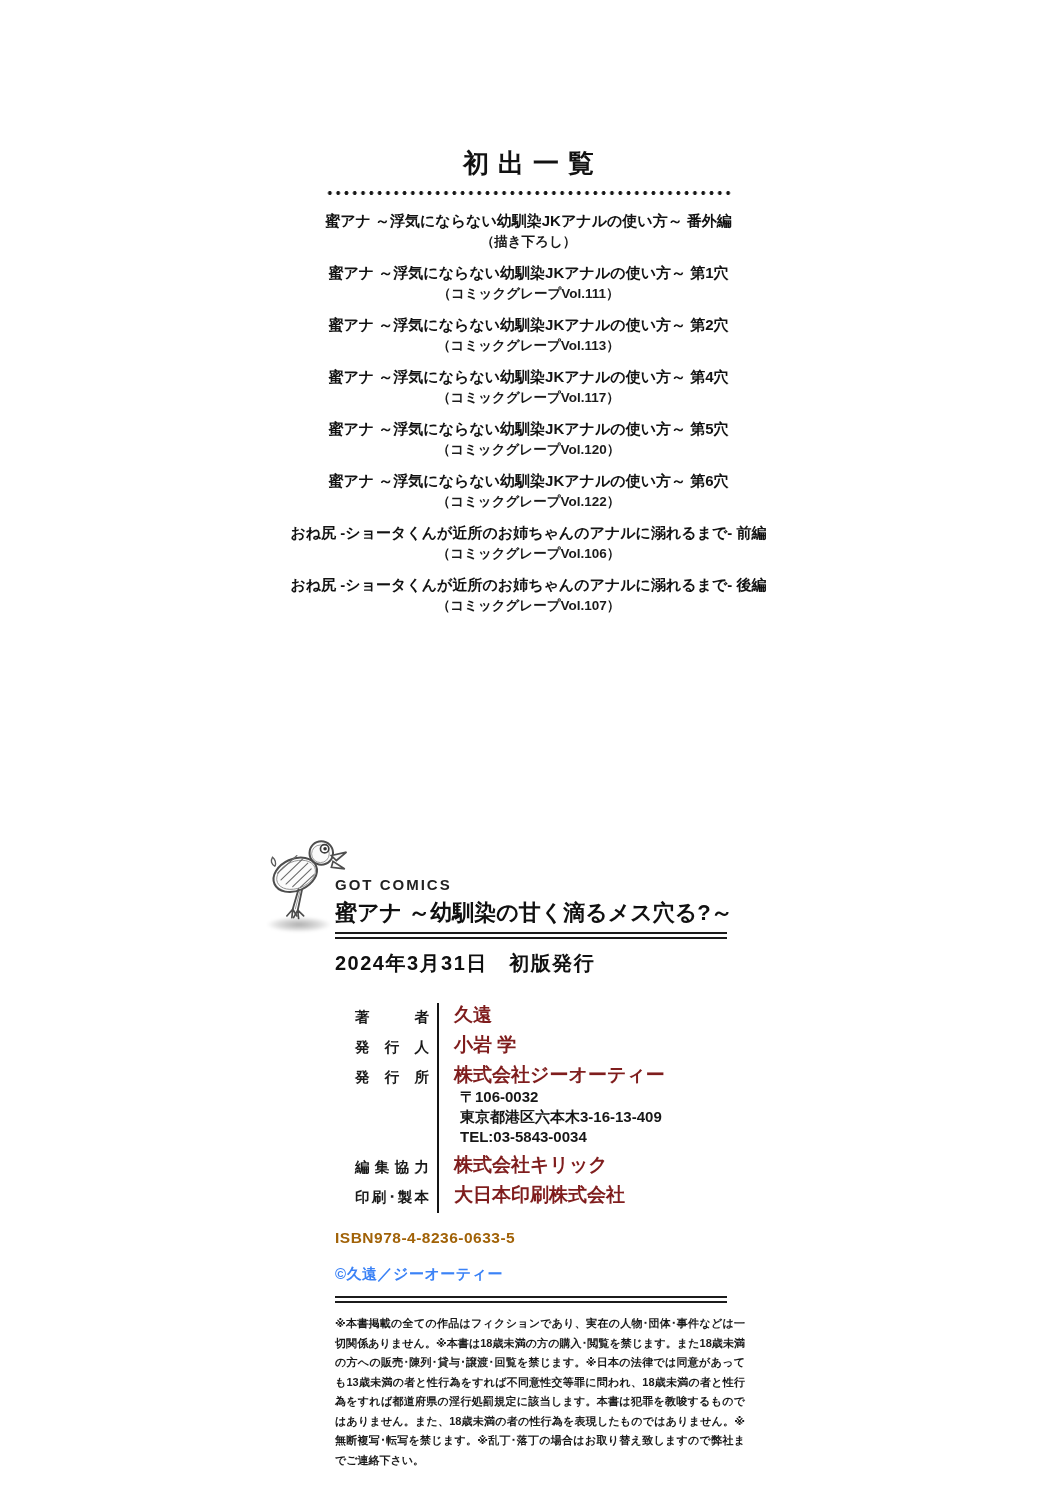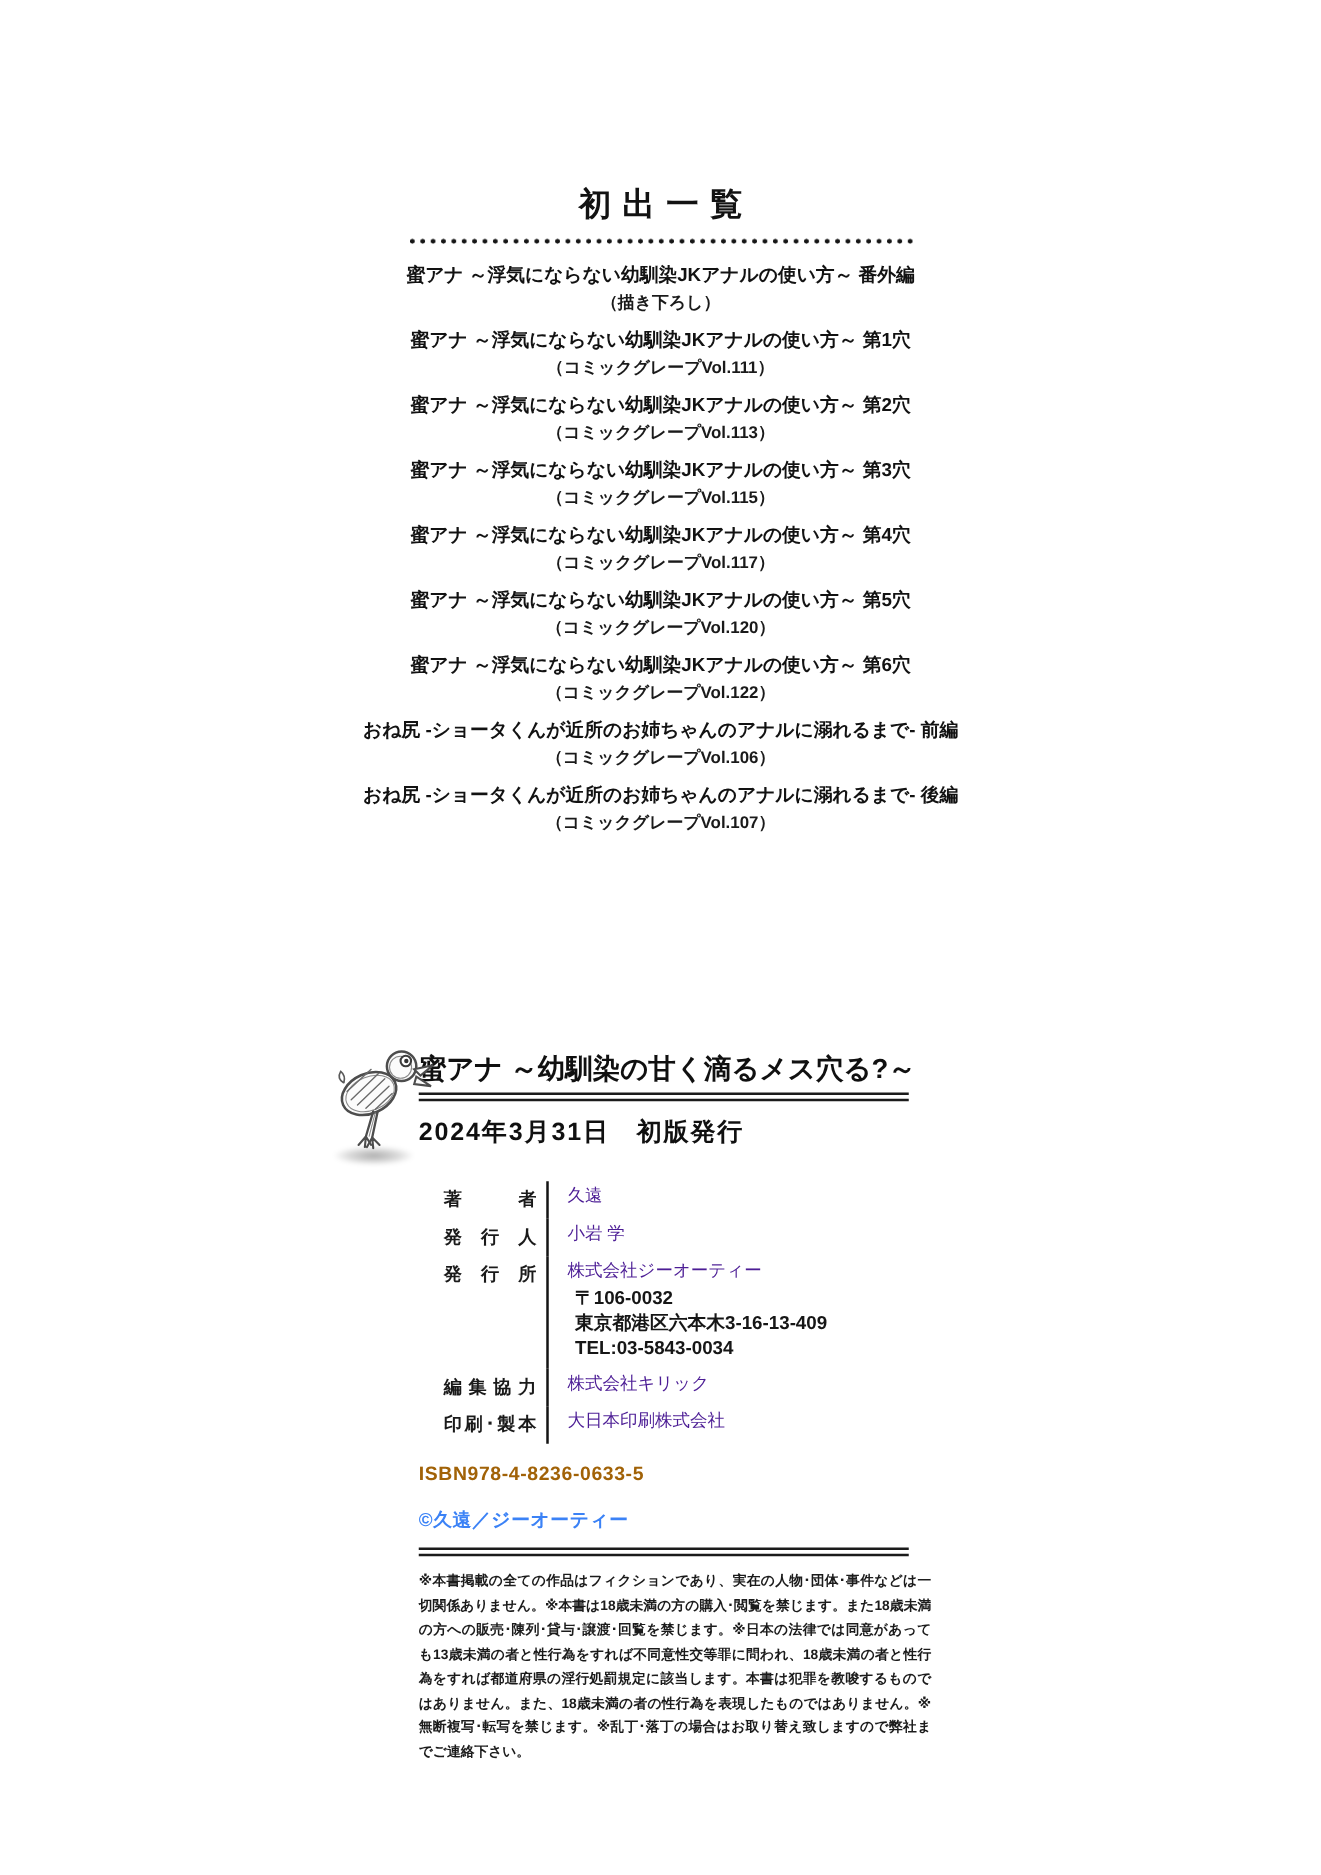--- a/index.html
+++ b/index.html
@@ -80,21 +80,21 @@
     font-size:14.5px; font-weight:bold; color:#1a1a1a;
     text-align:justify; text-align-last:justify;
     padding-top:5px;
   }
   .credit-value-wrap {
     flex:1 1 auto;
     border-left:2.5px solid #141414;
     margin-left:8px; padding:0 0 7px 15px;
   }
   .credit-value {
-    font-size:14px; font-weight:normal; line-height:23px; color:#4c1d95;
+    font-size:19px; font-weight:bold; line-height:23px; color:#7f1d1d;
     white-space:nowrap;
   }
   .credit-sub {
     font-size:15px; font-weight:bold; line-height:19px; color:#161616;
     padding-left:6px; margin-top:1px; white-space:nowrap;
   }
   .isbn-line {
     margin-top:16px;
     font-size:15.5px; font-weight:bold; letter-spacing:0.5px; color:#a16207;
   }
@@ -124,24 +124,20 @@
     </div>
     <div class="entry">
       <div class="entry-title">蜜アナ ～浮気にならない幼馴染JKアナルの使い方～ 第1穴</div>
       <div class="entry-source">（コミックグレープVol.111）</div>
     </div>
     <div class="entry">
       <div class="entry-title">蜜アナ ～浮気にならない幼馴染JKアナルの使い方～ 第2穴</div>
       <div class="entry-source">（コミックグレープVol.113）</div>
     </div>
     <div class="entry">
-      <div class="entry-title">蜜アナ ～浮気にならない幼馴染JKアナルの使い方～ 第3穴</div>
-      <div class="entry-source">（コミックグレープVol.115）</div>
-    </div>
-    <div class="entry">
       <div class="entry-title">蜜アナ ～浮気にならない幼馴染JKアナルの使い方～ 第4穴</div>
       <div class="entry-source">（コミックグレープVol.117）</div>
     </div>
     <div class="entry">
       <div class="entry-title">蜜アナ ～浮気にならない幼馴染JKアナルの使い方～ 第5穴</div>
       <div class="entry-source">（コミックグレープVol.120）</div>
     </div>
     <div class="entry">
       <div class="entry-title">蜜アナ ～浮気にならない幼馴染JKアナルの使い方～ 第6穴</div>
       <div class="entry-source">（コミックグレープVol.122）</div>
@@ -179,20 +175,21 @@
 
         <path d="M40 69 L33 93 M44 70 L39 94" fill="none" stroke="#4d4d4d" stroke-width="2.2" stroke-linecap="round"></path>
         <path d="M42 70 L36 93" fill="none" stroke="#8a8a8a" stroke-width="1"></path>
 
         <path d="M33 93 l-7 8 M33 93 l-1 10 M33 93 l5 8" fill="none" stroke="#4d4d4d" stroke-width="2" stroke-linecap="round"></path>
         <path d="M39 94 l-5 9 M39 94 l1 10 M39 94 l7 7" fill="none" stroke="#4d4d4d" stroke-width="2" stroke-linecap="round"></path>
       </svg>
       <div class="logo-shadow"></div>
     </div>
 
+    <div class="brand">GOT COMICS</div>
     <div class="book-title">蜜アナ ～幼馴染の甘く滴るメス穴る?～</div>
     <div class="double-rule"></div>
     <div class="edition-date">2024年3月31日　初版発行</div>
 
     <div class="credits">
       <div class="credit-row">
         <div class="credit-label">著者</div>
         <div class="credit-value-wrap">
           <div class="credit-value">久遠</div>
         </div>

